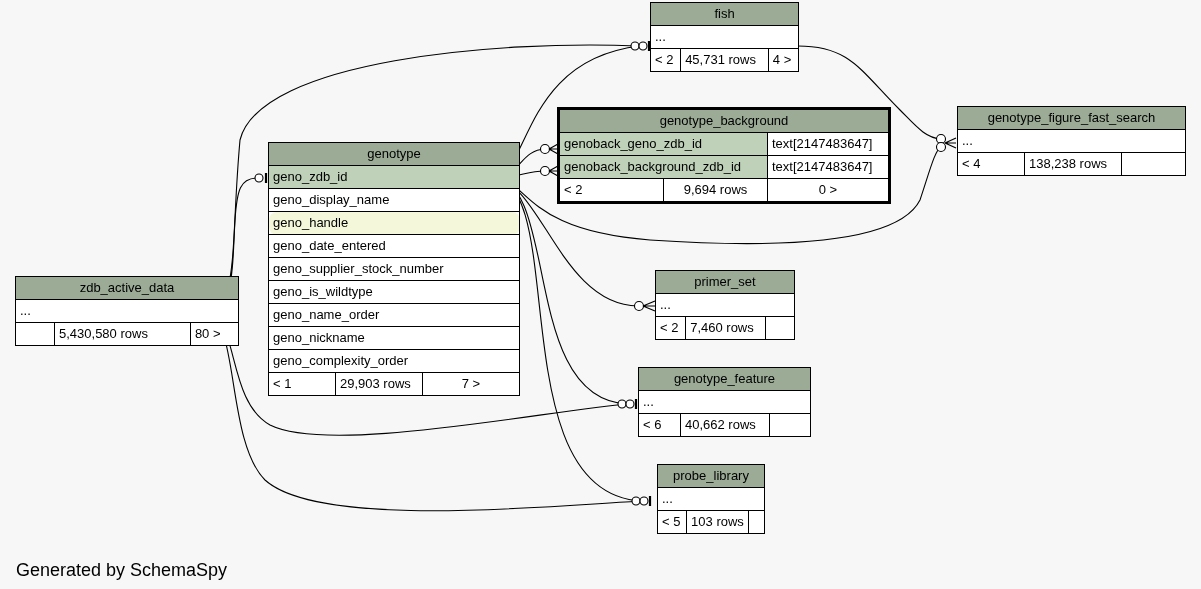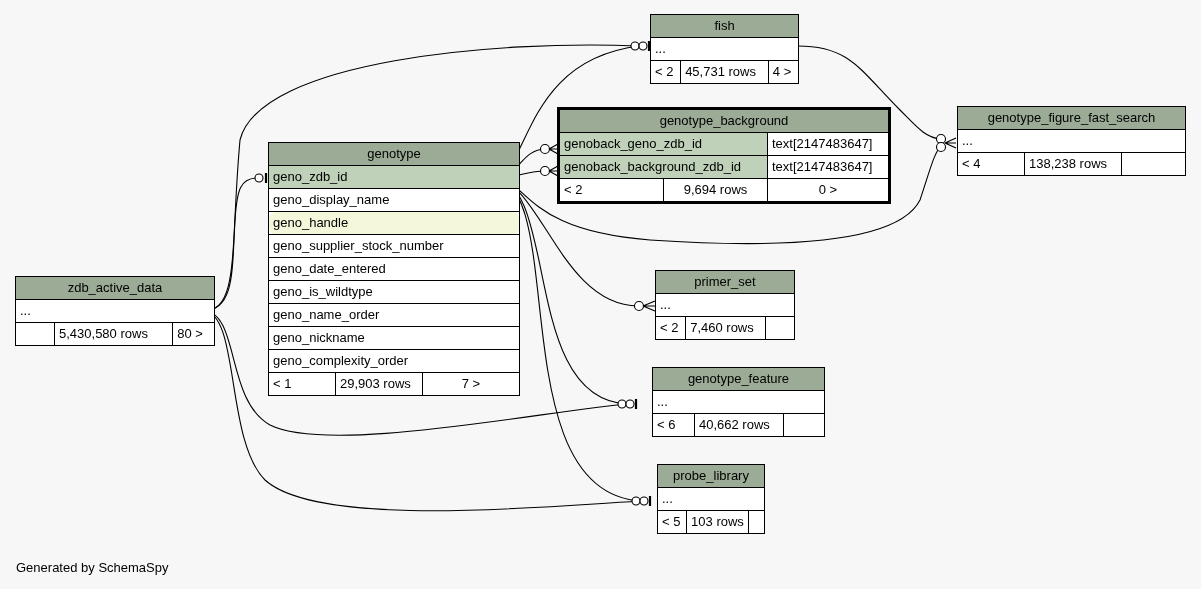--- a/index.html
+++ b/index.html
@@ -6,21 +6,21 @@
   body { width:1201px; height:589px; background:#f7f7f7; position:relative; overflow:hidden;
          font-family:"Liberation Sans", sans-serif; font-size:13px; color:#000; }
   svg.edges { position:absolute; left:0; top:0; }
   .tbl { position:absolute; border-collapse:collapse; background:#fff; }
   .tbl td { border:1px solid #000; padding:0 4px; height:22px; line-height:22px; white-space:nowrap; font-size:13px; }
   .tbl td.hdr { background:#9bab96; text-align:center; }
   .tbl td.pk { background:#bfd1b8;margin-left:32px; }
   .tbl td.idx { background:#f4f7da;border-radius:8px; }
   .tbl td.r { text-align:center; }
   .tbl.focus { outline:3px solid #000; outline-offset:-1px; }
-  .footer { position:absolute; left:16px; top:560px; font-size:13px; }
+  .footer { position:absolute; left:16px; top:560px; font-size:18px; }
 </style>
 </head>
 <body>
 
 <svg class="edges" width="1201" height="589">
   <g fill="none" stroke="#000" stroke-width="1.1">
 
     <path d="M203,311 C240,311 230,250 240,140 C260,60 500,40 638,46"></path>
 
     <path d="M203,311 C235,311 232,270 235,220 C237,190 240,178 258,178"></path>
@@ -66,21 +66,21 @@
     <line x1="560" y1="144" x2="560" y2="154" stroke-width="1"></line>
   </g>
   <g fill="none" stroke="#000" stroke-width="1.2">
     <path d="M549,149 L558,144 M549,149 L558,154 M549,149 L558,149"></path>
     <path d="M549,171 L558,166 M549,171 L558,176 M549,171 L558,171"></path>
     <path d="M945,143 L956,138 M945,143 L956,148 M945,143 L956,143"></path>
     <path d="M643,306 L655,301 M643,306 L655,311 M643,306 L655,306"></path>
   </g>
 </svg>
 
-<table class="tbl" style="left:15px;top:276px;width:200px;">
+<table class="tbl" style="left:15px;top:276px;width:224px;">
   <tbody>
       <tr>
         <td colspan="3" class="hdr">zdb_active_data</td>
       </tr>
   <tr>
         <td colspan="3">...</td>
       </tr>
   <tr>
     <td style="width:30px"></td>
     <td>5,430,580 rows</td>
@@ -97,24 +97,24 @@
   <tr>
         <td colspan="3" class="pk">geno_zdb_id</td>
       </tr>
   <tr>
         <td colspan="3">geno_display_name</td>
       </tr>
   <tr>
         <td colspan="3" class="idx">geno_handle</td>
       </tr>
   <tr>
+        <td colspan="3">geno_date_entered</td>
+      </tr>
+  <tr>
         <td colspan="3">geno_supplier_stock_number</td>
-      </tr>
-  <tr>
-        <td colspan="3">geno_date_entered</td>
       </tr>
   <tr>
         <td colspan="3">geno_is_wildtype</td>
       </tr>
   <tr>
         <td colspan="3">geno_name_order</td>
       </tr>
   <tr>
         <td colspan="3">geno_nickname</td>
       </tr>
@@ -122,21 +122,21 @@
         <td colspan="3">geno_complexity_order</td>
       </tr>
   <tr>
     <td style="width:58px">&lt; 1</td>
     <td style="width:78px">29,903 rows</td>
     <td class="r">7 &gt;</td>
   </tr>
 </tbody>
   </table>
 
-<table class="tbl" style="left:650px;top:14px;width:149px;">
+<table class="tbl" style="left:650px;top:2px;width:149px;">
   <tbody>
       <tr>
         <td colspan="3" class="hdr">fish</td>
       </tr>
   <tr>
         <td colspan="3">...</td>
       </tr>
   <tr>
     <td>&lt; 2</td>
     <td>45,731 rows</td>
@@ -191,21 +191,21 @@
         <td colspan="3">...</td>
       </tr>
   <tr>
     <td>&lt; 2</td>
     <td>7,460 rows</td>
     <td style="width:20px"></td>
   </tr>
 </tbody>
   </table>
 
-<table class="tbl" style="left:652px;top:367px;width:173px;">
+<table class="tbl" style="left:638px;top:367px;width:173px;">
   <tbody>
       <tr>
         <td colspan="3" class="hdr">genotype_feature</td>
       </tr>
   <tr>
         <td colspan="3">...</td>
       </tr>
   <tr>
     <td style="width:33px">&lt; 6</td>
     <td>40,662 rows</td>

